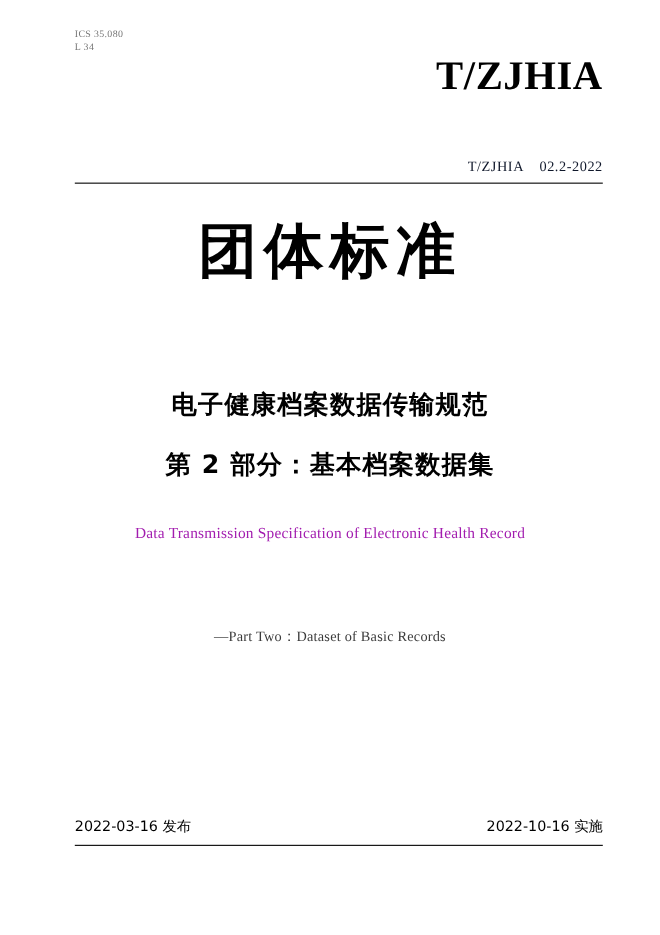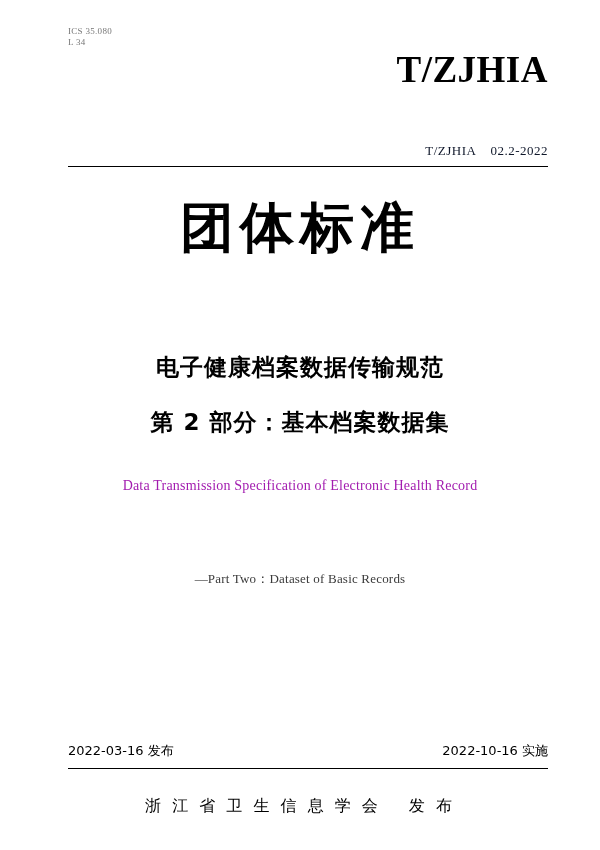--- a/index.html
+++ b/index.html
@@ -191,17 +191,14 @@
   <div class="en-title1">Data Transmission Specification of Electronic Health Record</div>
   <div class="en-title2">—Part Two：Dataset of Basic Records</div>
 
   <div class="dates">
     <span>2022-03-16 发布</span>
     <span>2022-10-16 实施</span>
   </div>
 
   <div class="rule-bottom"></div>
 
-  <div class="issuer">
-    <span>浙 江 省 卫 生 信 息 学 会</span><span class="spacer"></span><span>发 布</span>
-  </div>
 
 </div>
 
 </body></html>

